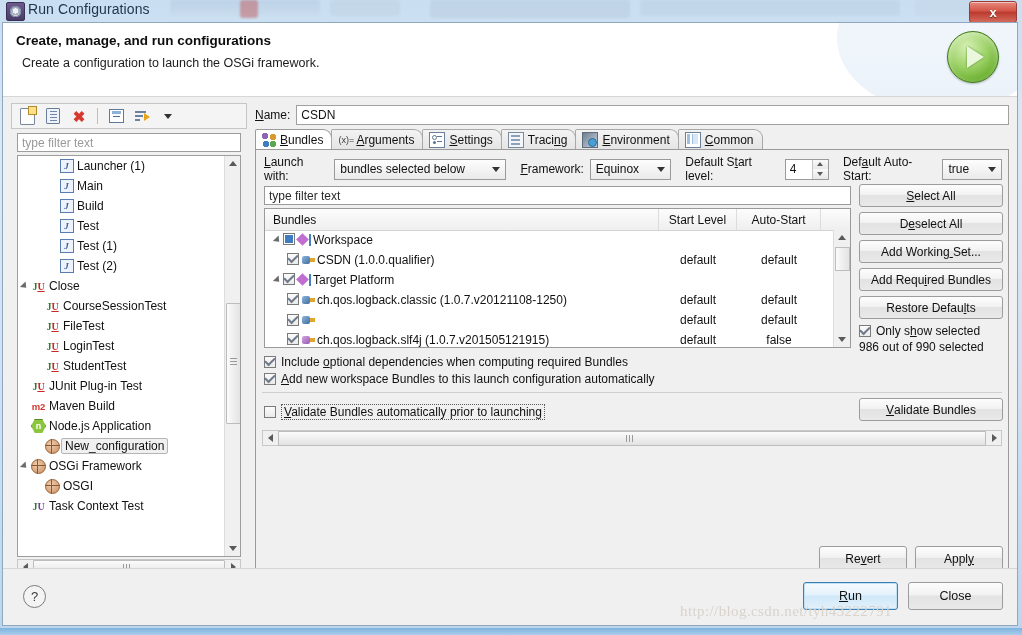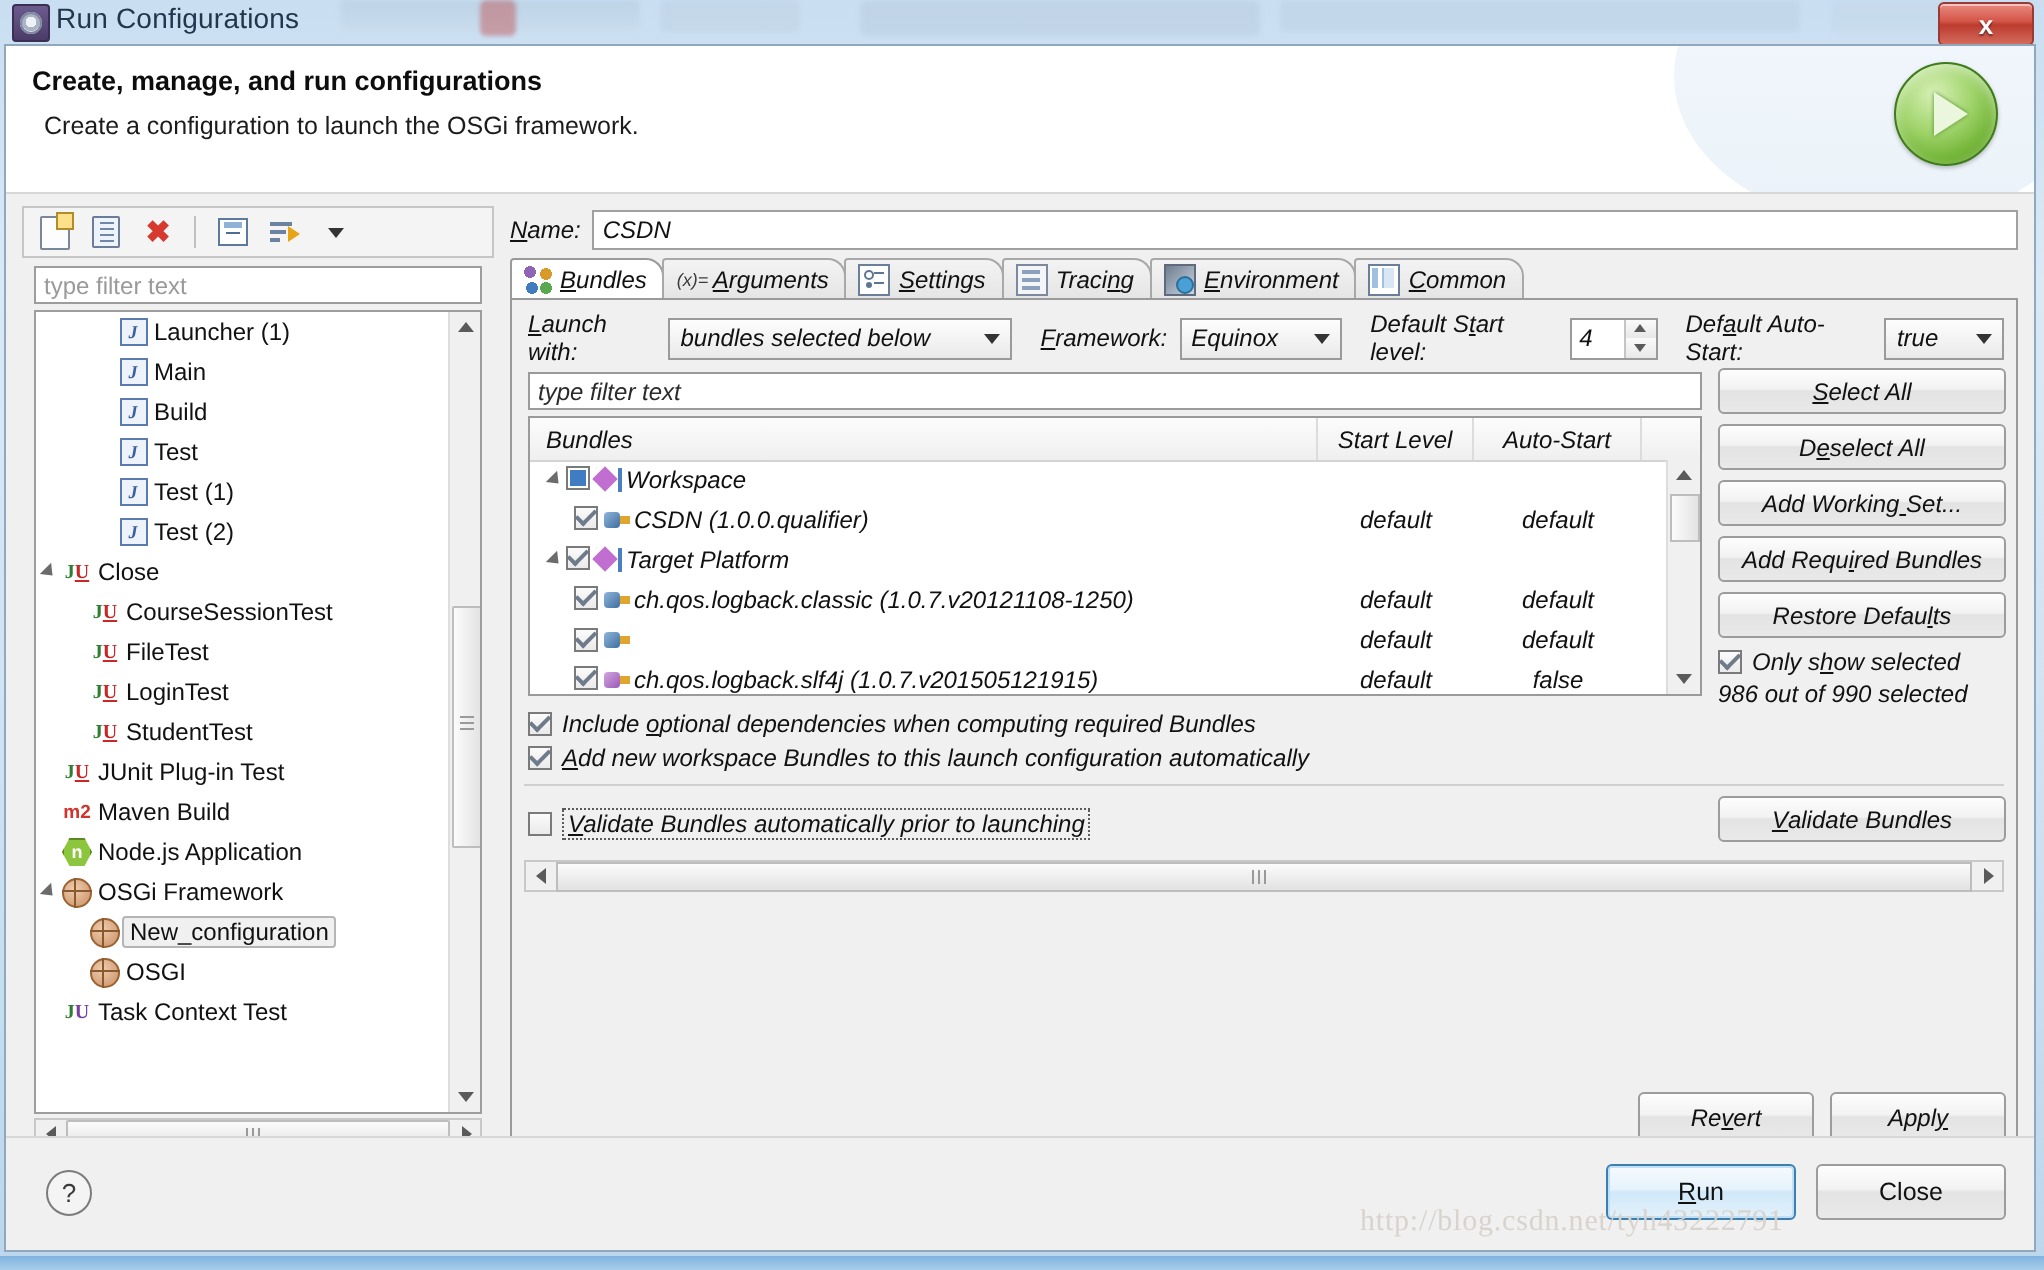--- a/index.html
+++ b/index.html
@@ -173,21 +173,21 @@
   .hs-al{width:0;height:0;border-top:4px solid transparent;border-bottom:4px solid transparent;border-right:5px solid #5a5a5a;}
   .hs-ar{width:0;height:0;border-top:4px solid transparent;border-bottom:4px solid transparent;border-left:5px solid #5a5a5a;}
   .hs-thumb{height:13px;flex:1;margin:0 1px;background:linear-gradient(180deg,#fbfbfb,#e2e2e2);border:1px solid #bdbdbd;border-radius:1px;position:relative;}
   .hs-thumb:after{content:"";position:absolute;top:3px;left:50%;margin-left:-3px;width:1px;height:7px;background:#9a9a9a;box-shadow:3px 0 0 #9a9a9a,-3px 0 0 #9a9a9a;}
   .lp-status{
     position:absolute;left:8px;top:478px;font-size:12px;color:#111;
   }
 
   
   .right-panel{
-    position:absolute;left:252px;top:80px;width:754px;height:488px;font-style:italic;
+    position:absolute;left:252px;top:80px;width:754px;height:488px;
   }
   .name-row{position:absolute;left:0;top:0;width:754px;height:24px;display:flex;align-items:center;}
   .name-label{font-size:12px;color:#111;margin-right:6px;}
   .name-input{
     flex:1;height:20px;background:#fff;border:1px solid #a0a0a0;box-sizing:border-box;
     font-size:12px;color:#111;padding:1px 4px;display:flex;align-items:center;
   }
   .tabs{
     position:absolute;left:0;top:27px;width:754px;height:20px;
     display:flex;align-items:flex-end;
@@ -506,35 +506,35 @@
                 </span>
                 <span class="lbl">Maven Build</span>
               </div>
               <div class="trow indent0">
                 <span class="twist"></span>
                 <span class="ticon">
                   <span class="ico-node">n</span>
                 </span>
                 <span class="lbl">Node.js Application</span>
               </div>
+              <div class="trow indent1 selected">
+                <span class="twist"></span>
+                <span class="ticon">
+                  <span class="ico-osgi"></span>
+                </span>
+                <span class="lbl">New_configuration</span>
+              </div>
               <div class="trow indent0">
                 <span class="twist">
                   <span class="twist-open"></span>
                 </span>
                 <span class="ticon">
                   <span class="ico-osgi"></span>
                 </span>
                 <span class="lbl">OSGi Framework</span>
-              </div>
-              <div class="trow indent1 selected">
-                <span class="twist"></span>
-                <span class="ticon">
-                  <span class="ico-osgi"></span>
-                </span>
-                <span class="lbl">New_configuration</span>
               </div>
               <div class="trow indent1">
                 <span class="twist"></span>
                 <span class="ticon">
                   <span class="ico-osgi"></span>
                 </span>
                 <span class="lbl">OSGI</span>
               </div>
               <div class="trow indent0">
                 <span class="twist"></span>

